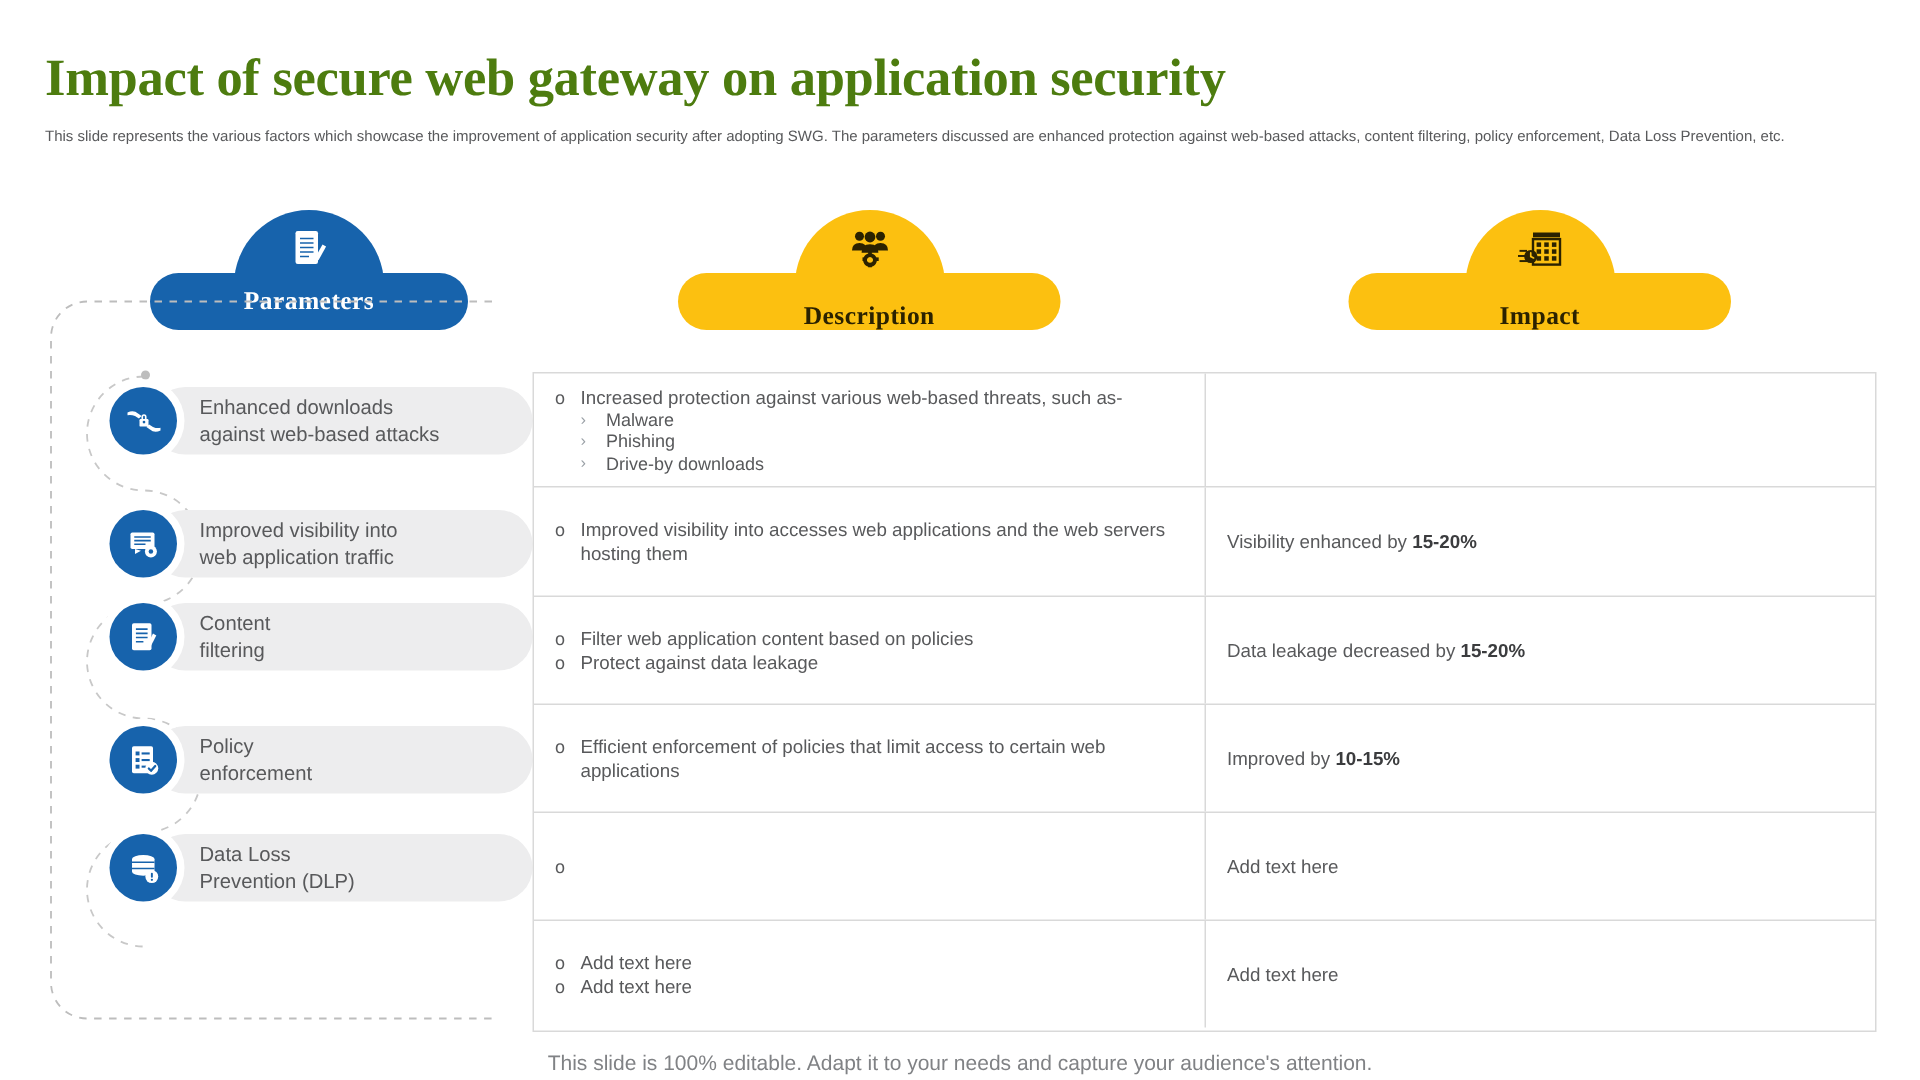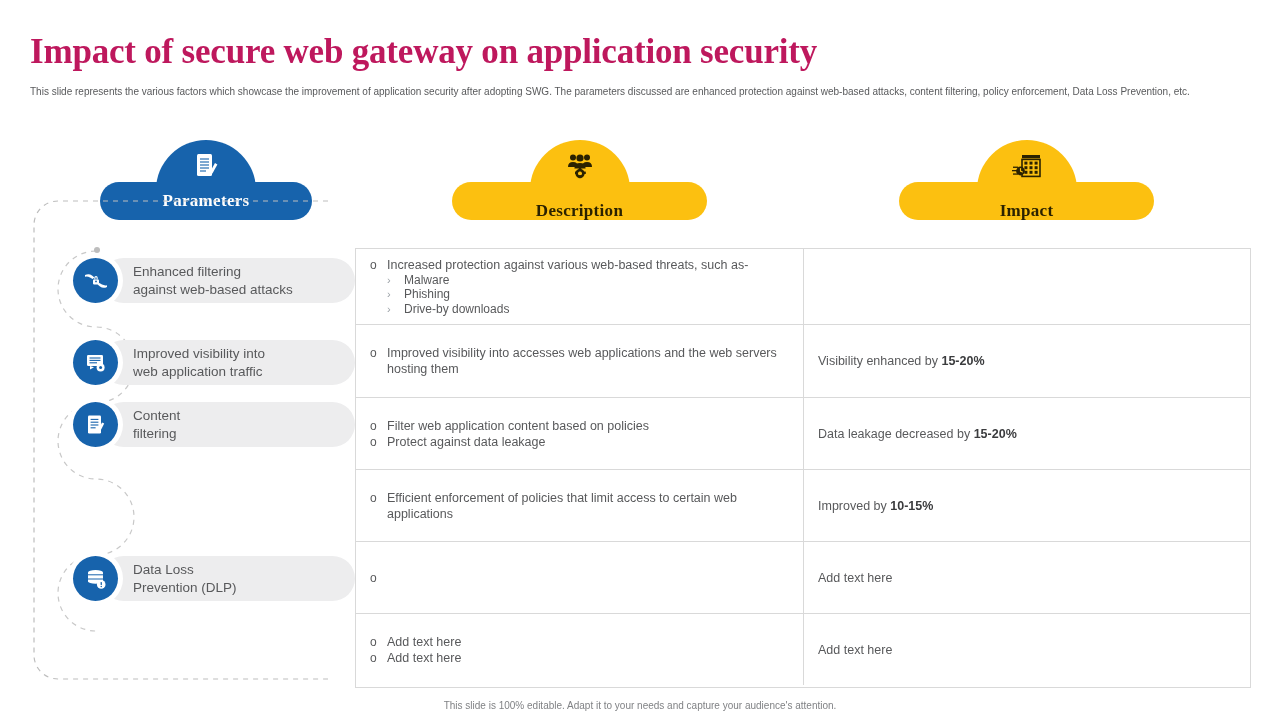--- a/index.html
+++ b/index.html
@@ -8,21 +8,21 @@
     background:#ffffff;
     font-family:"Liberation Sans",sans-serif;
     overflow:hidden;
     position:relative;
   }
   
   .slide-title{
     position:absolute;left:30px;top:30px;width:1220px;
     font-family:"Liberation Serif",serif;
     font-weight:bold;font-size:35px;line-height:44px;
-    color:#be185d;letter-spacing:-0.2px;
+    color:#4d7c0f;letter-spacing:-0.2px;
   }
   .slide-subtitle{
     position:absolute;left:30px;top:84px;width:1185px;
     font-size:10px;line-height:15px;color:#58595b;
   }
 
   
   .banner{position:absolute;height:80px;}
   .banner .dome{
     position:absolute;left:50%;transform:translateX(-50%);
@@ -101,21 +101,21 @@
   }
   .bullet .mk{width:17px;flex:none;color:#58595b;font-size:12px;}
   .bullet.sub{margin-left:17px;font-size:12px;line-height:14.5px;}
   .bullet.sub .mk{color:#9aa0a6;font-size:11px;}
   .imp-text{font-size:12.5px;line-height:16px;color:#58595b;}
   .imp-text b{color:#3b3c3e;font-weight:bold;}
 
   
   .footer{
     position:absolute;left:0;top:700px;width:1280px;
-    text-align:center;font-size:10px;color:#808285;
+    text-align:center;font-size:14px;color:#808285;
   }
 </style>
 </head>
 <body>
 
 <div class="slide-title">Impact of secure web gateway on application security</div>
 <div class="slide-subtitle">This slide represents the various factors which showcase the improvement of application security after adopting SWG. The parameters discussed are enhanced protection against web-based attacks, content filtering, policy enforcement, Data Loss Prevention, etc.</div>
 
 <div class="banner banner-blue" id="banner-parameters">
   <div class="dome"></div>
@@ -207,21 +207,21 @@
       <svg viewBox="0 0 26 26" xmlns="http://www.w3.org/2000/svg">
         <g fill="#ffffff">
           <path d="M2 7 q4-2 7 0.6 l2.4 1.8 -1.8 1.6 -2.6-1.6 q-2.6-1.2-5-0.6 z"></path>
           <path d="M24 19 q-4 2-7-0.6 l-2.4-1.8 1.8-1.6 2.6 1.6 q2.6 1.2 5 0.6 z"></path>
           <rect x="10" y="11.4" width="6" height="5" rx="0.8"></rect>
           <path d="M11.3 11.4 v-1.6 a1.7 1.7 0 0 1 3.4 0 v1.6 h-1.1 v-1.6 a0.6 0.6 0 0 0-1.2 0 v1.6 z"></path>
         </g>
         <circle cx="13" cy="13.4" r="0.9" fill="#1763AC"></circle>
       </svg>
     </div>
-    <div class="param-label">Enhanced filtering
+    <div class="param-label">Enhanced downloads
 against web-based attacks</div>
   </div>
 
   <div class="param-row" style="top:145px;">
     <div class="param-pill"></div>
     <div class="param-icon">
       <svg viewBox="0 0 26 26" xmlns="http://www.w3.org/2000/svg">
         <rect x="4" y="5" width="16" height="11" rx="1.2" fill="#ffffff"></rect>
         <g stroke="#1763AC" stroke-width="1.1">
           <line x1="6.5" y1="8" x2="17.5" y2="8"></line>
@@ -250,20 +250,40 @@
           <line x1="7.6" y1="13" x2="15.4" y2="13"></line>
             <line x1="7.6" y1="15.8" x2="12.6" y2="15.8"></line>
         </g>
         <path d="M15 18.6 L19 10.4 L21.2 11.6 L17 19.8 L14.6 20.8 Z" fill="#ffffff"></path>
       </svg>
     </div>
     <div class="param-label">Content
 filtering</div>
   </div>
 
+  <div class="param-row" style="top:289px;">
+    <div class="param-pill"></div>
+    <div class="param-icon">
+      <svg viewBox="0 0 26 26" xmlns="http://www.w3.org/2000/svg">
+        <rect x="5" y="3.5" width="14" height="18" rx="1.2" fill="#ffffff"></rect>
+        <g fill="#1763AC">
+          <rect x="7.4" y="7" width="2.6" height="2.6"></rect>
+            <rect x="11.4" y="7.6" width="5.4" height="1.4"></rect>
+          <rect x="7.4" y="11.4" width="2.6" height="2.6"></rect>
+            <rect x="11.4" y="12" width="5.4" height="1.4"></rect>
+          <rect x="7.4" y="15.8" width="2.6" height="2.6"></rect>
+            <rect x="11.4" y="16.4" width="5.4" height="1.4"></rect>
+        </g>
+        <circle cx="18.2" cy="18.2" r="4.3" fill="#ffffff"></circle>
+        <path d="M16.2 18.3 l1.5 1.6 l2.8-3.2" fill="none" stroke="#1763AC" stroke-width="1.5" stroke-linecap="round" stroke-linejoin="round"></path>
+      </svg>
+    </div>
+    <div class="param-label">Policy
+enforcement</div>
+  </div>
 
   <div class="param-row" style="top:361px;">
     <div class="param-pill"></div>
     <div class="param-icon">
       <svg viewBox="0 0 26 26" xmlns="http://www.w3.org/2000/svg">
         <g fill="#ffffff">
           <ellipse cx="12.5" cy="6.6" rx="7.5" ry="2.6"></ellipse>
           <rect x="5" y="6.6" width="15" height="4.2"></rect>
           <ellipse cx="12.5" cy="10.8" rx="7.5" ry="2.6"></ellipse>
           <rect x="5" y="11" width="15" height="4.2"></rect>

